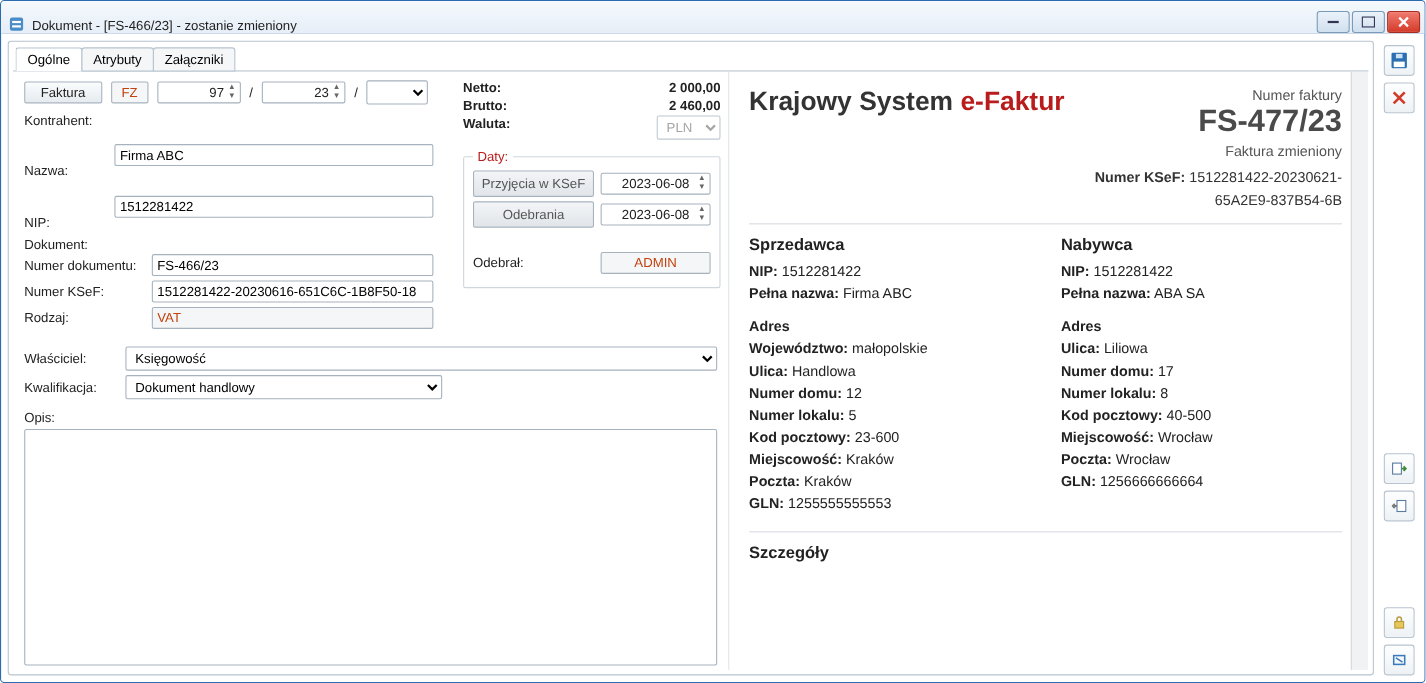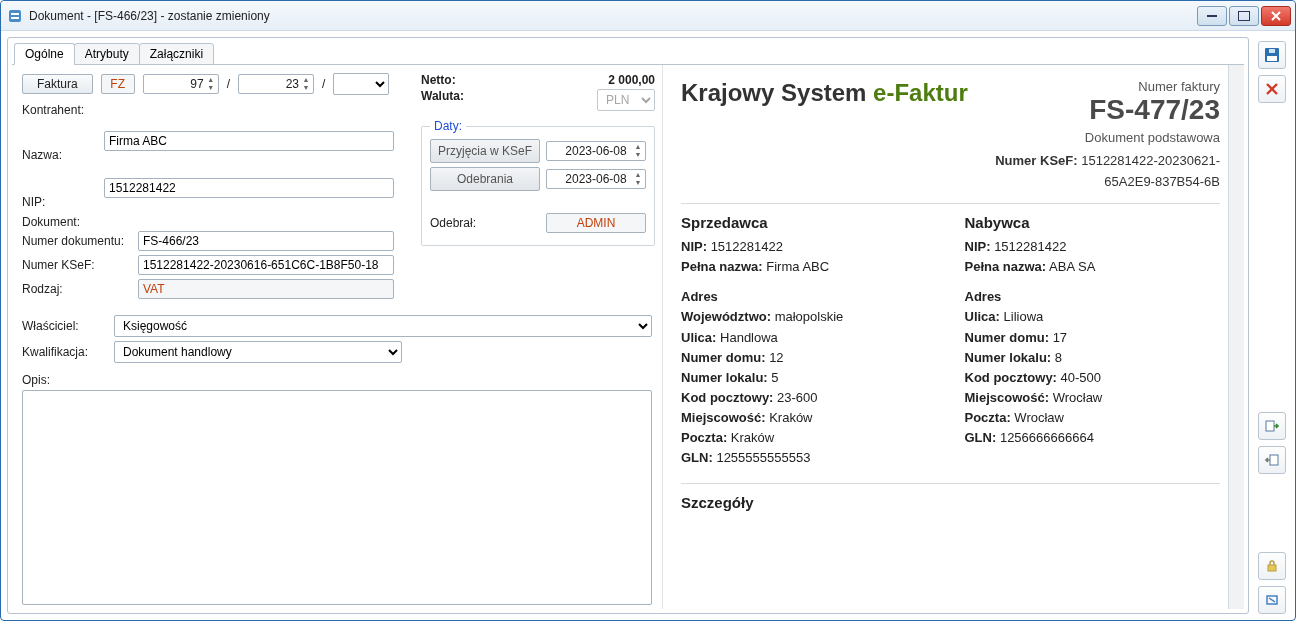--- a/index.html
+++ b/index.html
@@ -9,21 +9,21 @@
     border: 1px solid #2a6bb0;
     border-radius: 4px;
     background: #fff;
     position: relative;
     display: flex; flex-direction: column;
   }
   .titlebar {
     height: 30px;
     background: linear-gradient(#f5f9fd, #e6eef7);
     border-bottom: 1px solid #cdd9e6;
-    display: flex; align-items: center;
+    display: flex; align-items: flex-end;
     padding: 0 4px 0 6px;
     border-radius: 4px 4px 0 0;
   }
   .titlebar-icon { width: 16px; height: 16px; margin-right: 6px; display:flex; align-items:center; justify-content:center; }
   .titlebar-text { font-size: 12px; color: #222; flex: 1; }
   .win-buttons { display: flex; gap: 2px; }
   .win-btn {
     width: 30px; height: 20px;
     border: 1px solid #7a9ab8;
     border-radius: 3px;
@@ -115,21 +115,21 @@
   input.txt.ro { background:#f5f6f7; color:#c2410c; }
   .spin { width:76px; text-align:right; padding-right:14px; position:relative; }
   .spin .arrs { position:absolute; right:1px; top:1px; bottom:1px; width:12px;
     display:flex; flex-direction:column; }
   .spin .arrs span { flex:1; font-size:7px; line-height:7px; text-align:center; color:#666; }
 
   .form-top { display:flex; gap:27px; margin-bottom:6px; }
   .form-top-left { width:385px; }
   .form-top-right { flex:1; }
   fieldset.fs { border:1px solid #cfd6dc; border-radius:2px; padding:6px 8px 8px 8px; margin:0; }
-  fieldset.fs legend { font-size:12px; color:#1d4ed8; padding:0 4px; }
+  fieldset.fs legend { font-size:12px; color:#b91c1c; padding:0 4px; }
 
   .pair { display:flex; align-items:center; margin-bottom:4px; gap:6px; }
   .lblw { width:110px; }
   .lblw2 { width:76px;margin-top:29px; }
 
   .netto-block { font-size:12px; }
   .netto-row { display:flex; justify-content:space-between; margin-bottom:2px; }
   .netto-row .k { font-weight:bold; }
   .netto-row .v { font-weight:bold; }
 
@@ -146,21 +146,21 @@
   .wide-row { display:flex; align-items:center; gap:6px; margin-top:6px; }
   .wide-row .lblw3 { width:86px; }
   .sel-wide { flex:1; }
 
   .opis-box textarea { width:100%; height:215px; resize:none; }
 
   .odr-row { display:flex; align-items:center; gap:6px; margin-top:4px; }
 
   
   .pv-title { font-size:24px; color:#333; font-weight:600; }
-  .pv-title .red { color:#4d7c0f; }
+  .pv-title .red { color:#b91c1c; }
   .pv-right { text-align:right; }
   .pv-subnum { font-size:28px; color:#4a4a4a; font-weight:600; }
   .pv-row-top { display:flex; justify-content:space-between; align-items:flex-start; }
   .pv-nf-l { font-size:13px; color:#555; }
   .pv-sec-hr { border:0; border-top:1px solid #d7dbde; margin:14px 0 10px 0; }
   .pv-cols { display:flex; gap:28px; }
   .pv-col { flex:1; }
   .pv-h { font-weight:700; font-size:15px; margin-bottom:6px; }
   .pv-kv { font-size:13px; line-height:1.55; }
   .pv-kv b { font-weight:700; }
@@ -248,20 +248,24 @@
                 <span class="lblw">Rodzaj:</span>
                 <input class="txt ro" readonly="" style="width: 256px;" value="VAT">
               </div>
             </div>
 
             <div class="form-top-right">
               <div class="netto-block" style="margin-bottom:8px;">
                 <div class="netto-row">
                     <span class="k">Netto:</span>
                     <span class="v">2 000,00</span>
+                  </div>
+                <div class="netto-row">
+                    <span class="k">Brutto:</span>
+                    <span class="v">2 460,00</span>
                   </div>
                 <div class="netto-row" style="font-weight:normal;">
                   <span class="k" style="font-weight:bold;">Waluta:</span>
                   <select class="sel" style="width:58px;" disabled=""><option>PLN</option></select>
                 </div>
               </div>
 
               <fieldset class="fs fs-dates">
                 <legend>Daty:</legend>
                 <div class="pair">
@@ -310,21 +314,21 @@
 
         <div class="preview-pane">
           <div class="preview-content">
             <div class="pv-row-top">
               <div class="pv-title">
                 <span>Krajowy System </span><span class="red">e-Faktur</span>
               </div>
               <div class="pv-right">
                 <div class="pv-nf-l">Numer faktury</div>
                 <div class="pv-subnum">FS-477/23</div>
-                <div style="color:#555;margin-top:4px;">Dokument podstawowa</div>
+                <div style="color:#555;margin-top:4px;">Faktura zmieniony</div>
                 <div style="color:#333;margin-top:8px;">
                   <b>Numer KSeF:</b> <span>1512281422-20230621-</span>
                 </div>
                 <div style="color:#333;margin-top:6px;text-align:right;">65A2E9-837B54-6B</div>
               </div>
             </div>
 
             <hr class="pv-sec-hr">
 
             <div class="pv-cols">

